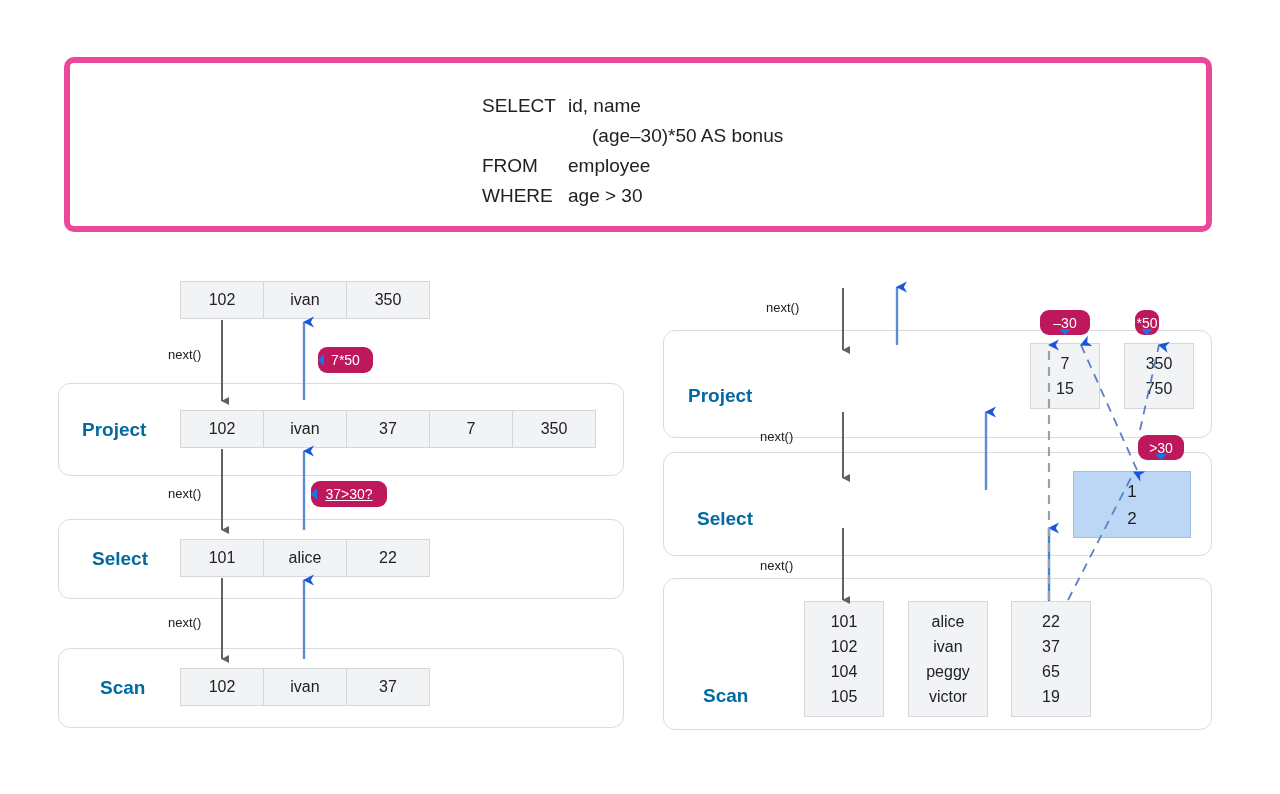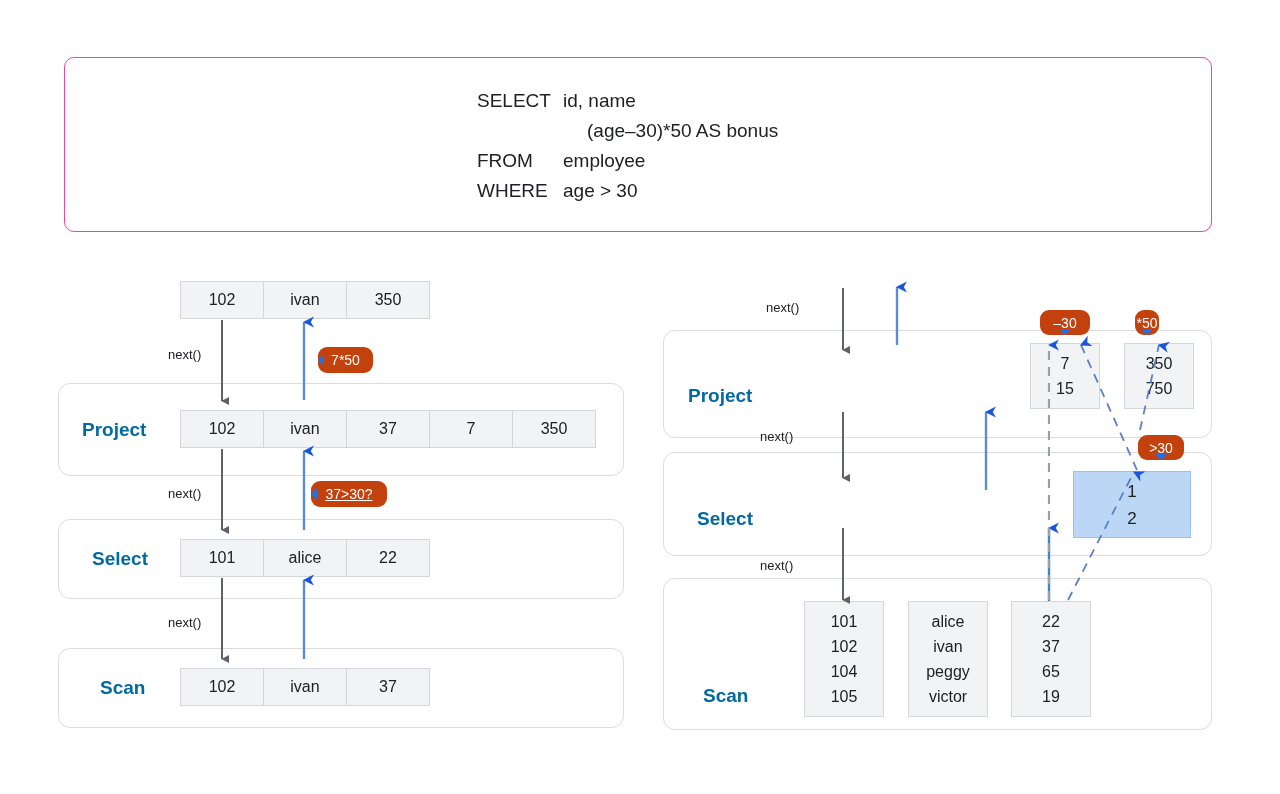--- a/index.html
+++ b/index.html
@@ -7,21 +7,21 @@
     width:1280px;height:794px;position:relative;overflow:hidden;
     font-family:"Liberation Sans","DejaVu Sans",sans-serif;
     color:#202124;
     -webkit-font-smoothing:antialiased;
   }
   .abs{position:absolute;}
 
   
   #sql-box{
     left:64px;top:57px;width:1148px;height:175px;
-    border:1px solid #ec4899;border-radius:10px;background:#fff;
+    border:6px solid #ec4899;border-radius:10px;background:#fff;
     box-sizing:border-box;
   }
   #sql-text{
     position:absolute;left:412px;top:28px;
     font-size:19px;line-height:30px;color:#202124;white-space:pre;
   }
   #sql-text .kw{display:inline-block;width:86px;}
   #sql-text .indent{display:inline-block;width:110px;}
 
   
@@ -53,21 +53,21 @@
   .colblock.hl{background:#bcd7f5;border-color:#9dc0e8;}
   .colblock.vecnum{line-height:27px;font-size:17px;}
 
   
   .nextlbl{
     position:absolute;font-size:13px;color:#202124;white-space:nowrap;
   }
 
   
   .badge{
-    position:absolute;background:#c2410c;color:#fff;border-radius:9px;
+    position:absolute;background:#be185d;color:#fff;border-radius:9px;
     font-size:14px;display:flex;align-items:center;justify-content:center;
     white-space:nowrap;box-sizing:border-box;
   }
   .badge.tail-left::after{
     content:"";position:absolute;left:-6px;top:50%;margin-top:-6px;
     width:0;height:0;border:6px solid transparent;border-right-color:#1a73e8;
   }
   .badge.tail-down::after{
     content:"";position:absolute;bottom:-6px;left:50%;margin-left:-6px;
     width:0;height:0;border:6px solid transparent;border-top-color:#1a73e8;

